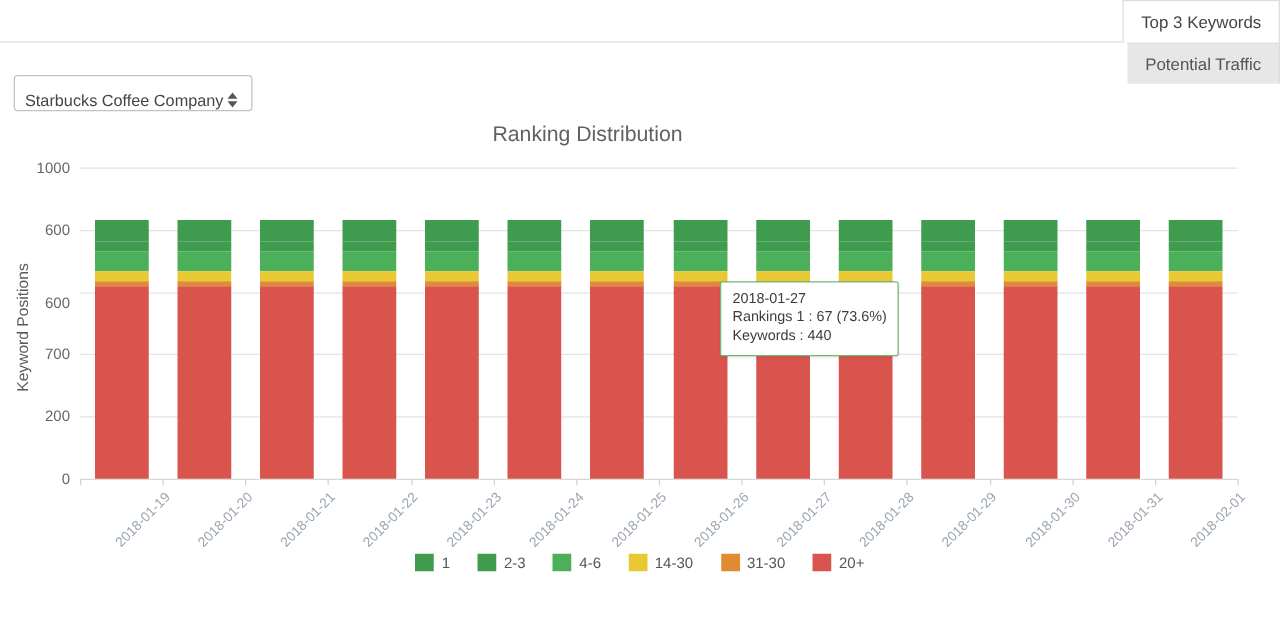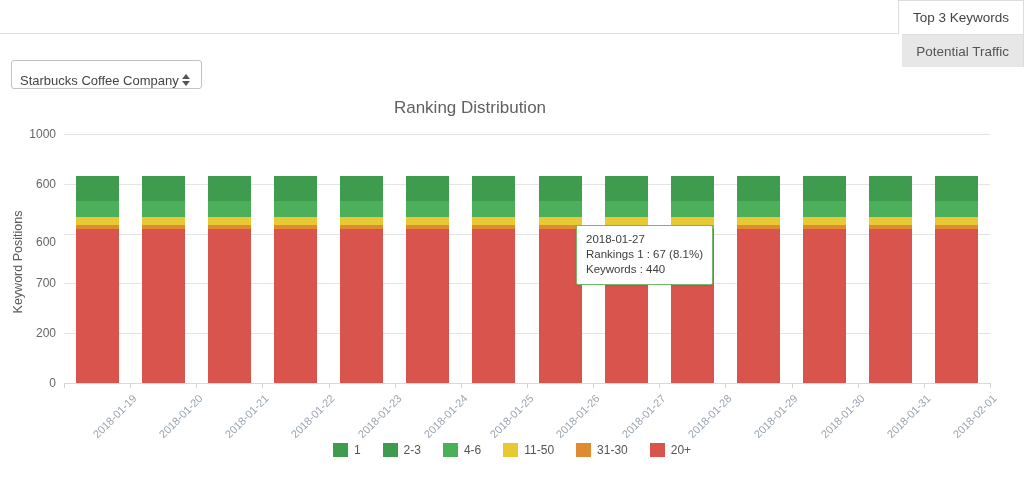--- a/index.html
+++ b/index.html
@@ -385,40 +385,40 @@
         <div class="seg" style="height: 4.482px; background: rgb(224, 139, 50);"></div>
         <div class="seg" style="height: 153.633px; background: rgb(217, 84, 77);"></div>
       </div>
       <div class="tickmark" style="left: 859.857px;"></div>
       <div class="xlab" style="left: 869.857px;">2018-02-01</div>
       <div class="tickmark" style="left: 926px;"></div>
     </div>
 
   <div class="tooltip">
     <div>2018-01-27</div>
-    <div>Rankings 1 : 67 (8.1%)</div>
+    <div>Rankings 1 : 67 (73.6%)</div>
     <div>Keywords : 440</div>
   </div>
 
   <div class="legend" id="legend">
       <div class="legend-item">
         <span class="legend-swatch" style="background: rgb(63, 156, 79);"></span>
         <span>1</span>
       </div>
       <div class="legend-item">
         <span class="legend-swatch" style="background: rgb(63, 156, 79);"></span>
         <span>2-3</span>
       </div>
       <div class="legend-item">
         <span class="legend-swatch" style="background: rgb(76, 176, 90);"></span>
         <span>4-6</span>
       </div>
       <div class="legend-item">
         <span class="legend-swatch" style="background: rgb(232, 201, 51);"></span>
-        <span>11-50</span>
+        <span>14-30</span>
       </div>
       <div class="legend-item">
         <span class="legend-swatch" style="background: rgb(224, 139, 50);"></span>
         <span>31-30</span>
       </div>
       <div class="legend-item">
         <span class="legend-swatch" style="background: rgb(217, 84, 77);"></span>
         <span>20+</span>
       </div>
     </div>

